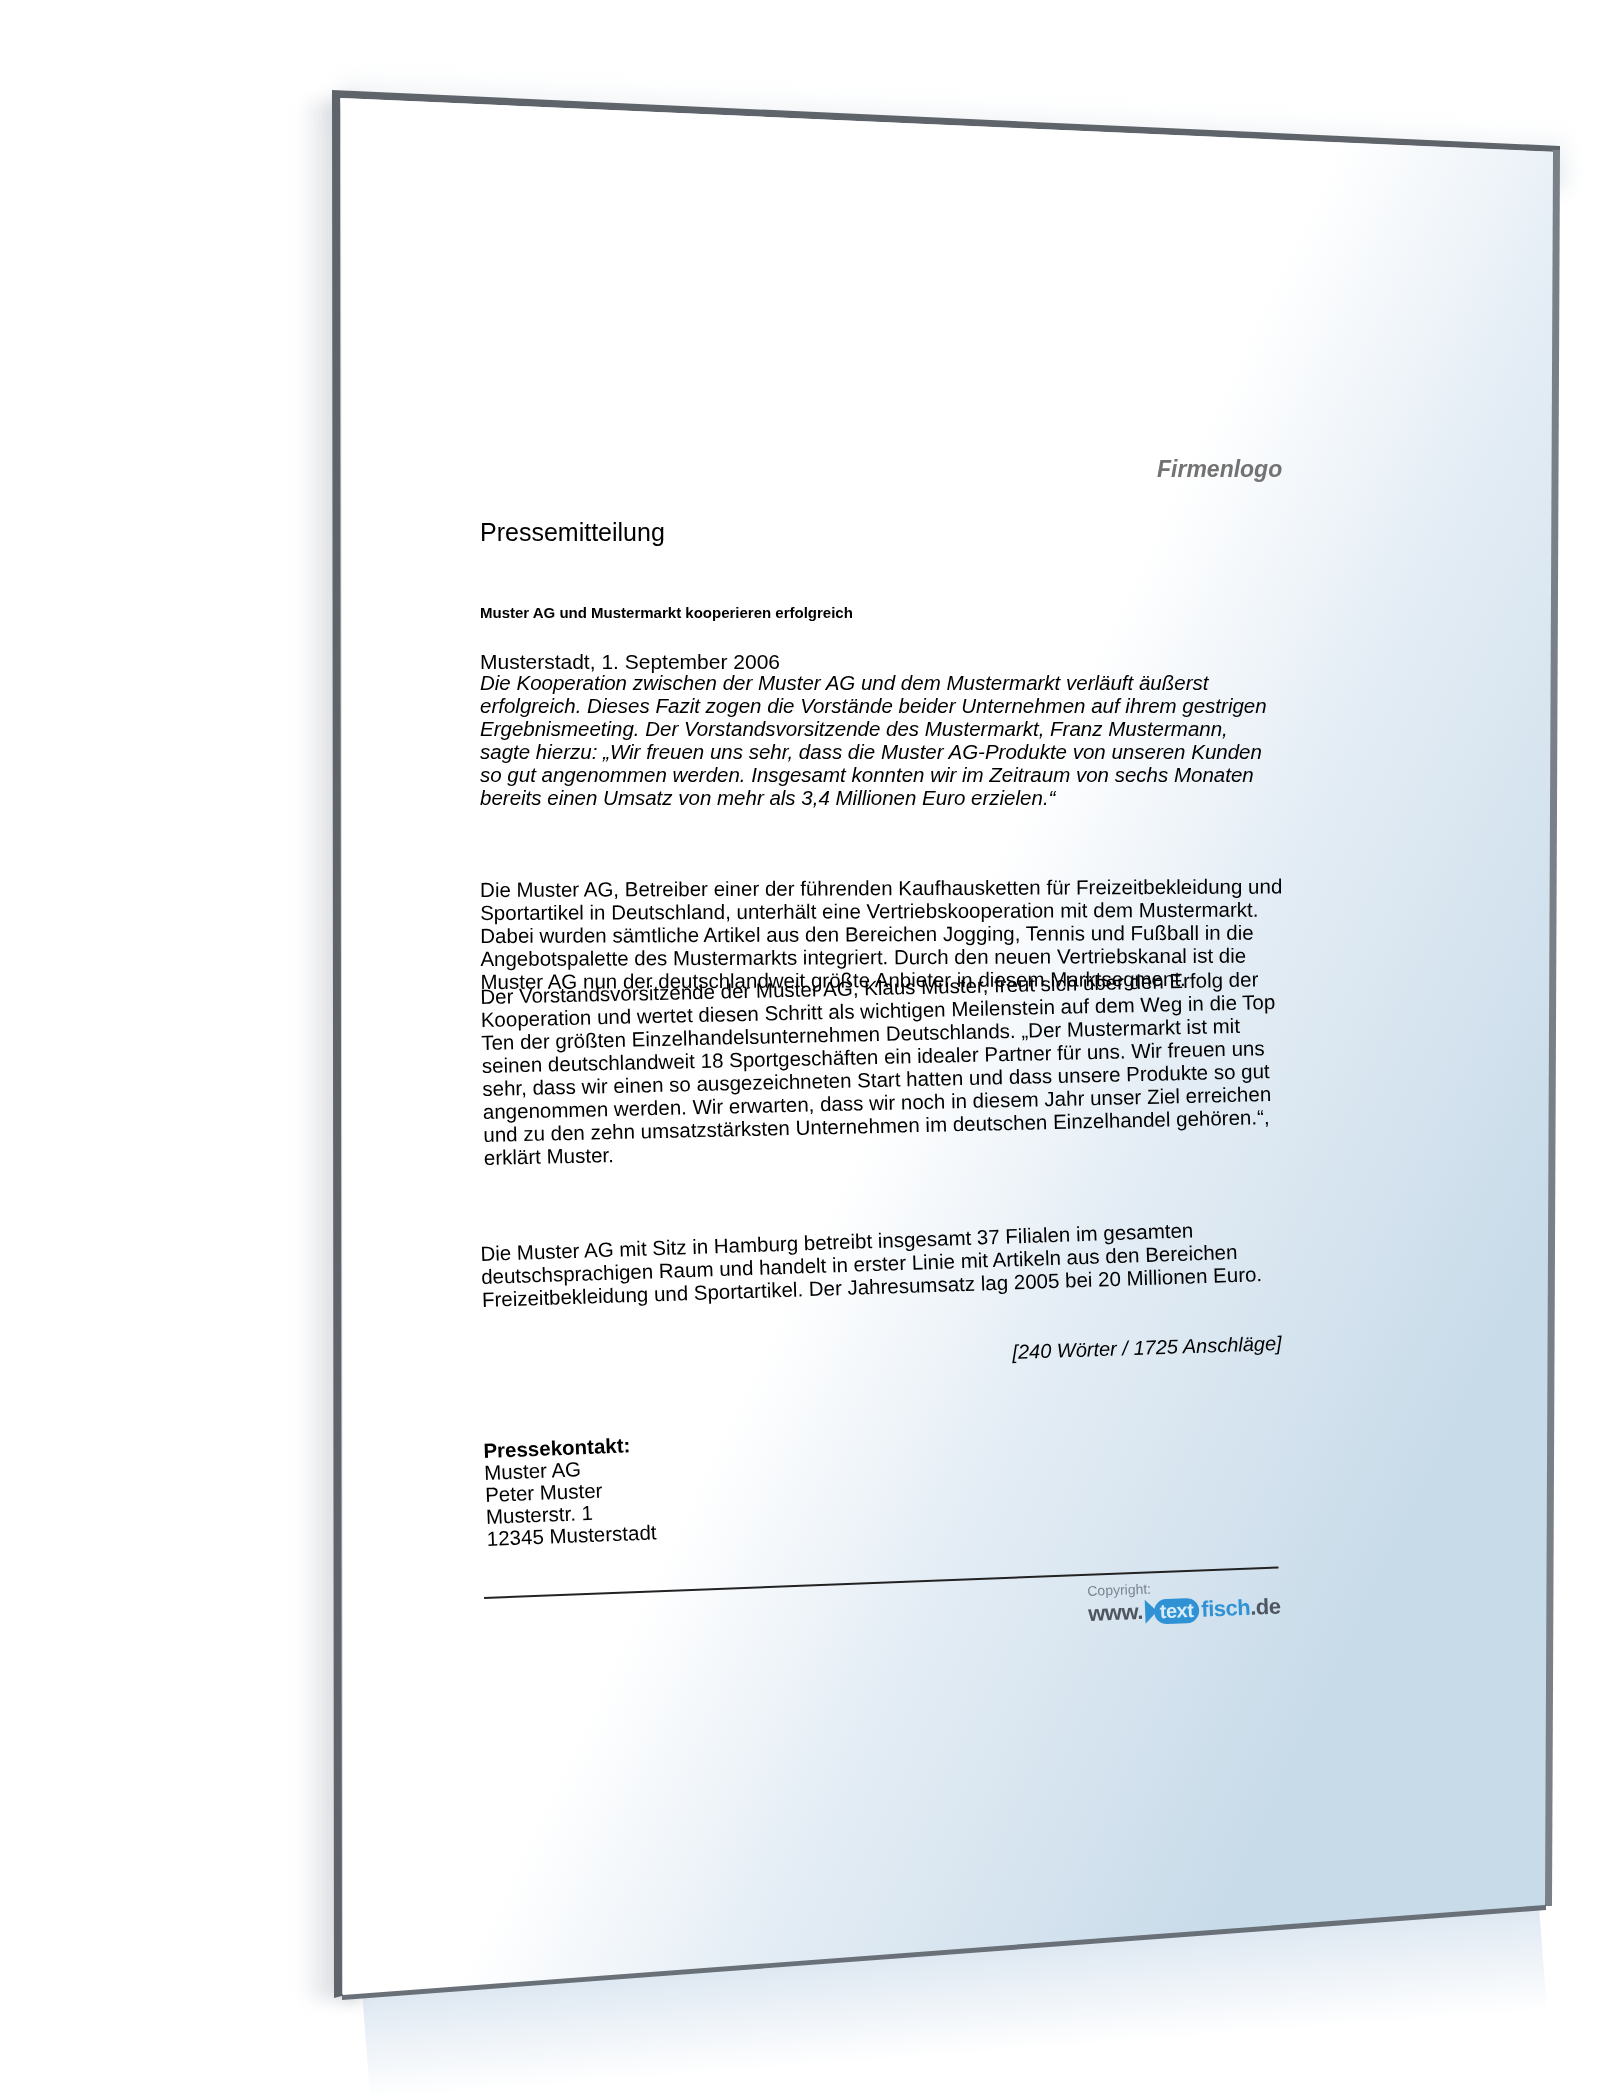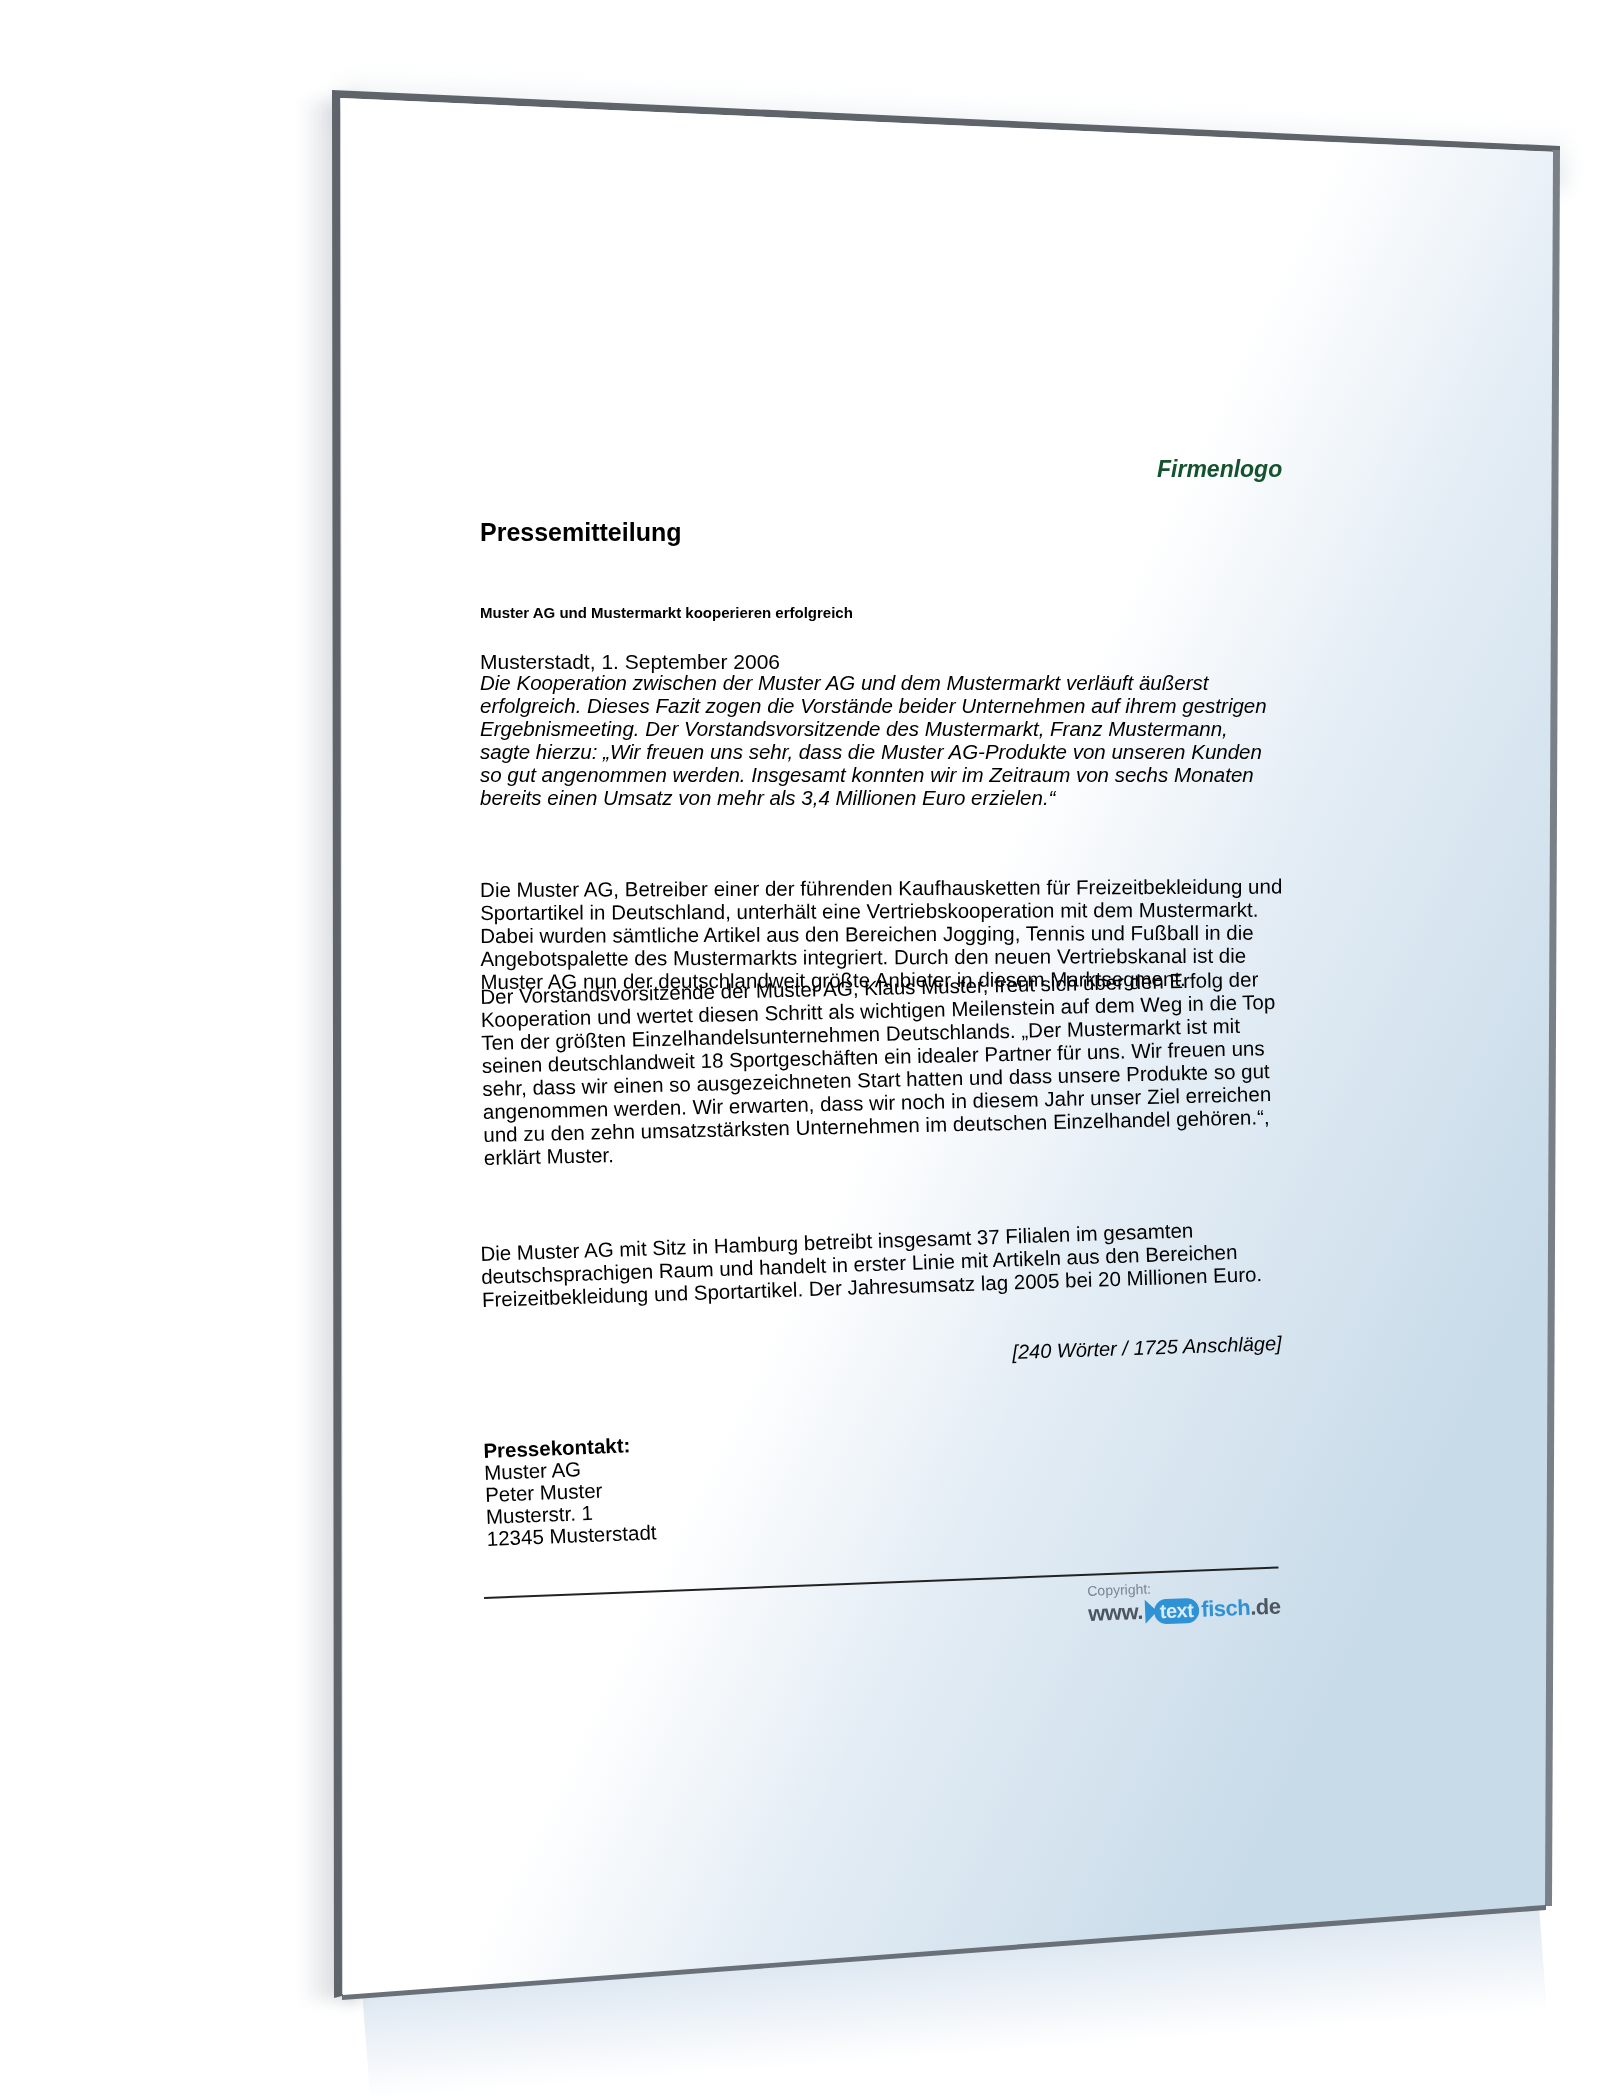--- a/index.html
+++ b/index.html
@@ -38,26 +38,26 @@
     }
     
     .sheet-svg {
       position: absolute; left: 0; top: 0;
       width: 1600px; height: 2100px;
     }
     .logo-placeholder {
       position: absolute;
       left: 1157px; top: 456px;
       font-size: 23px; font-weight: bold; font-style: italic;
-      color: #14532d;
+      color: #737373;
     }
     .title {
       position: absolute;
       left: 480px; top: 518px;
-      font-size: 25px; font-weight: bold;
+      font-size: 25px; font-weight: normal;
     }
     .headline {
       position: absolute;
       left: 480px; top: 604px;
       font-size: 15px; font-weight: bold;
     }
     .dateline {
       position: absolute;
       left: 480px; top: 650px;
       font-size: 21px;

